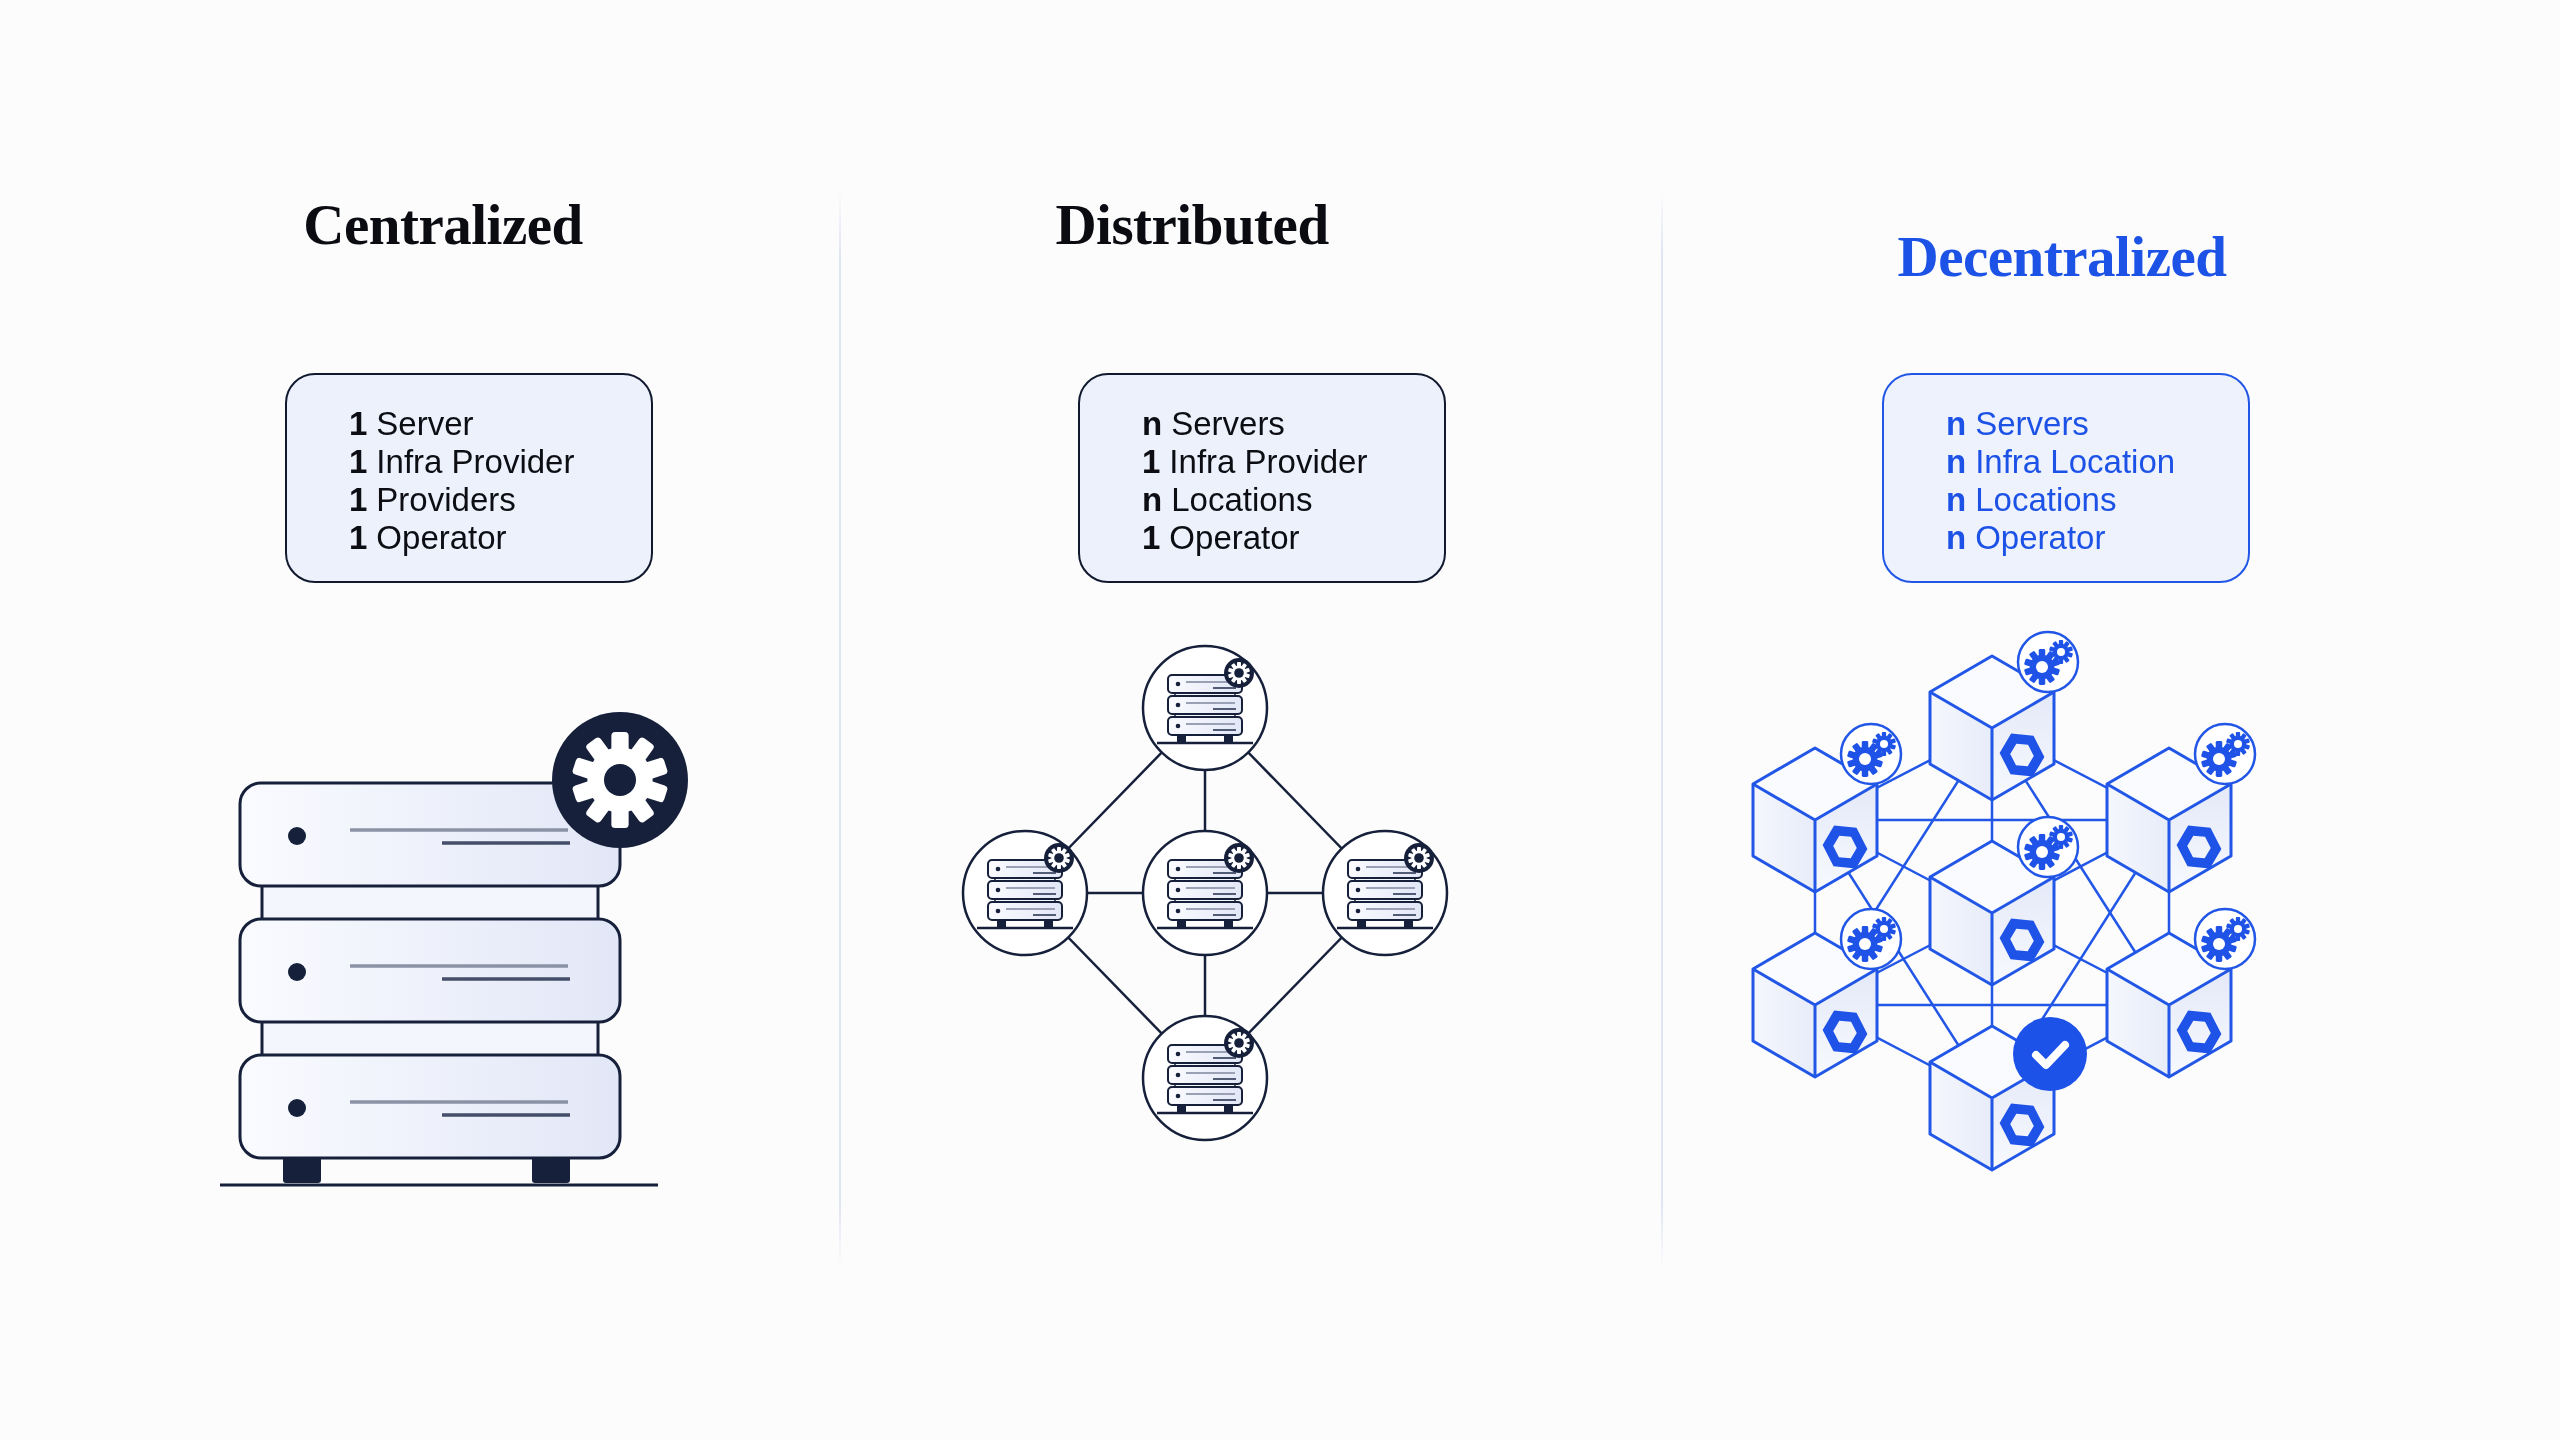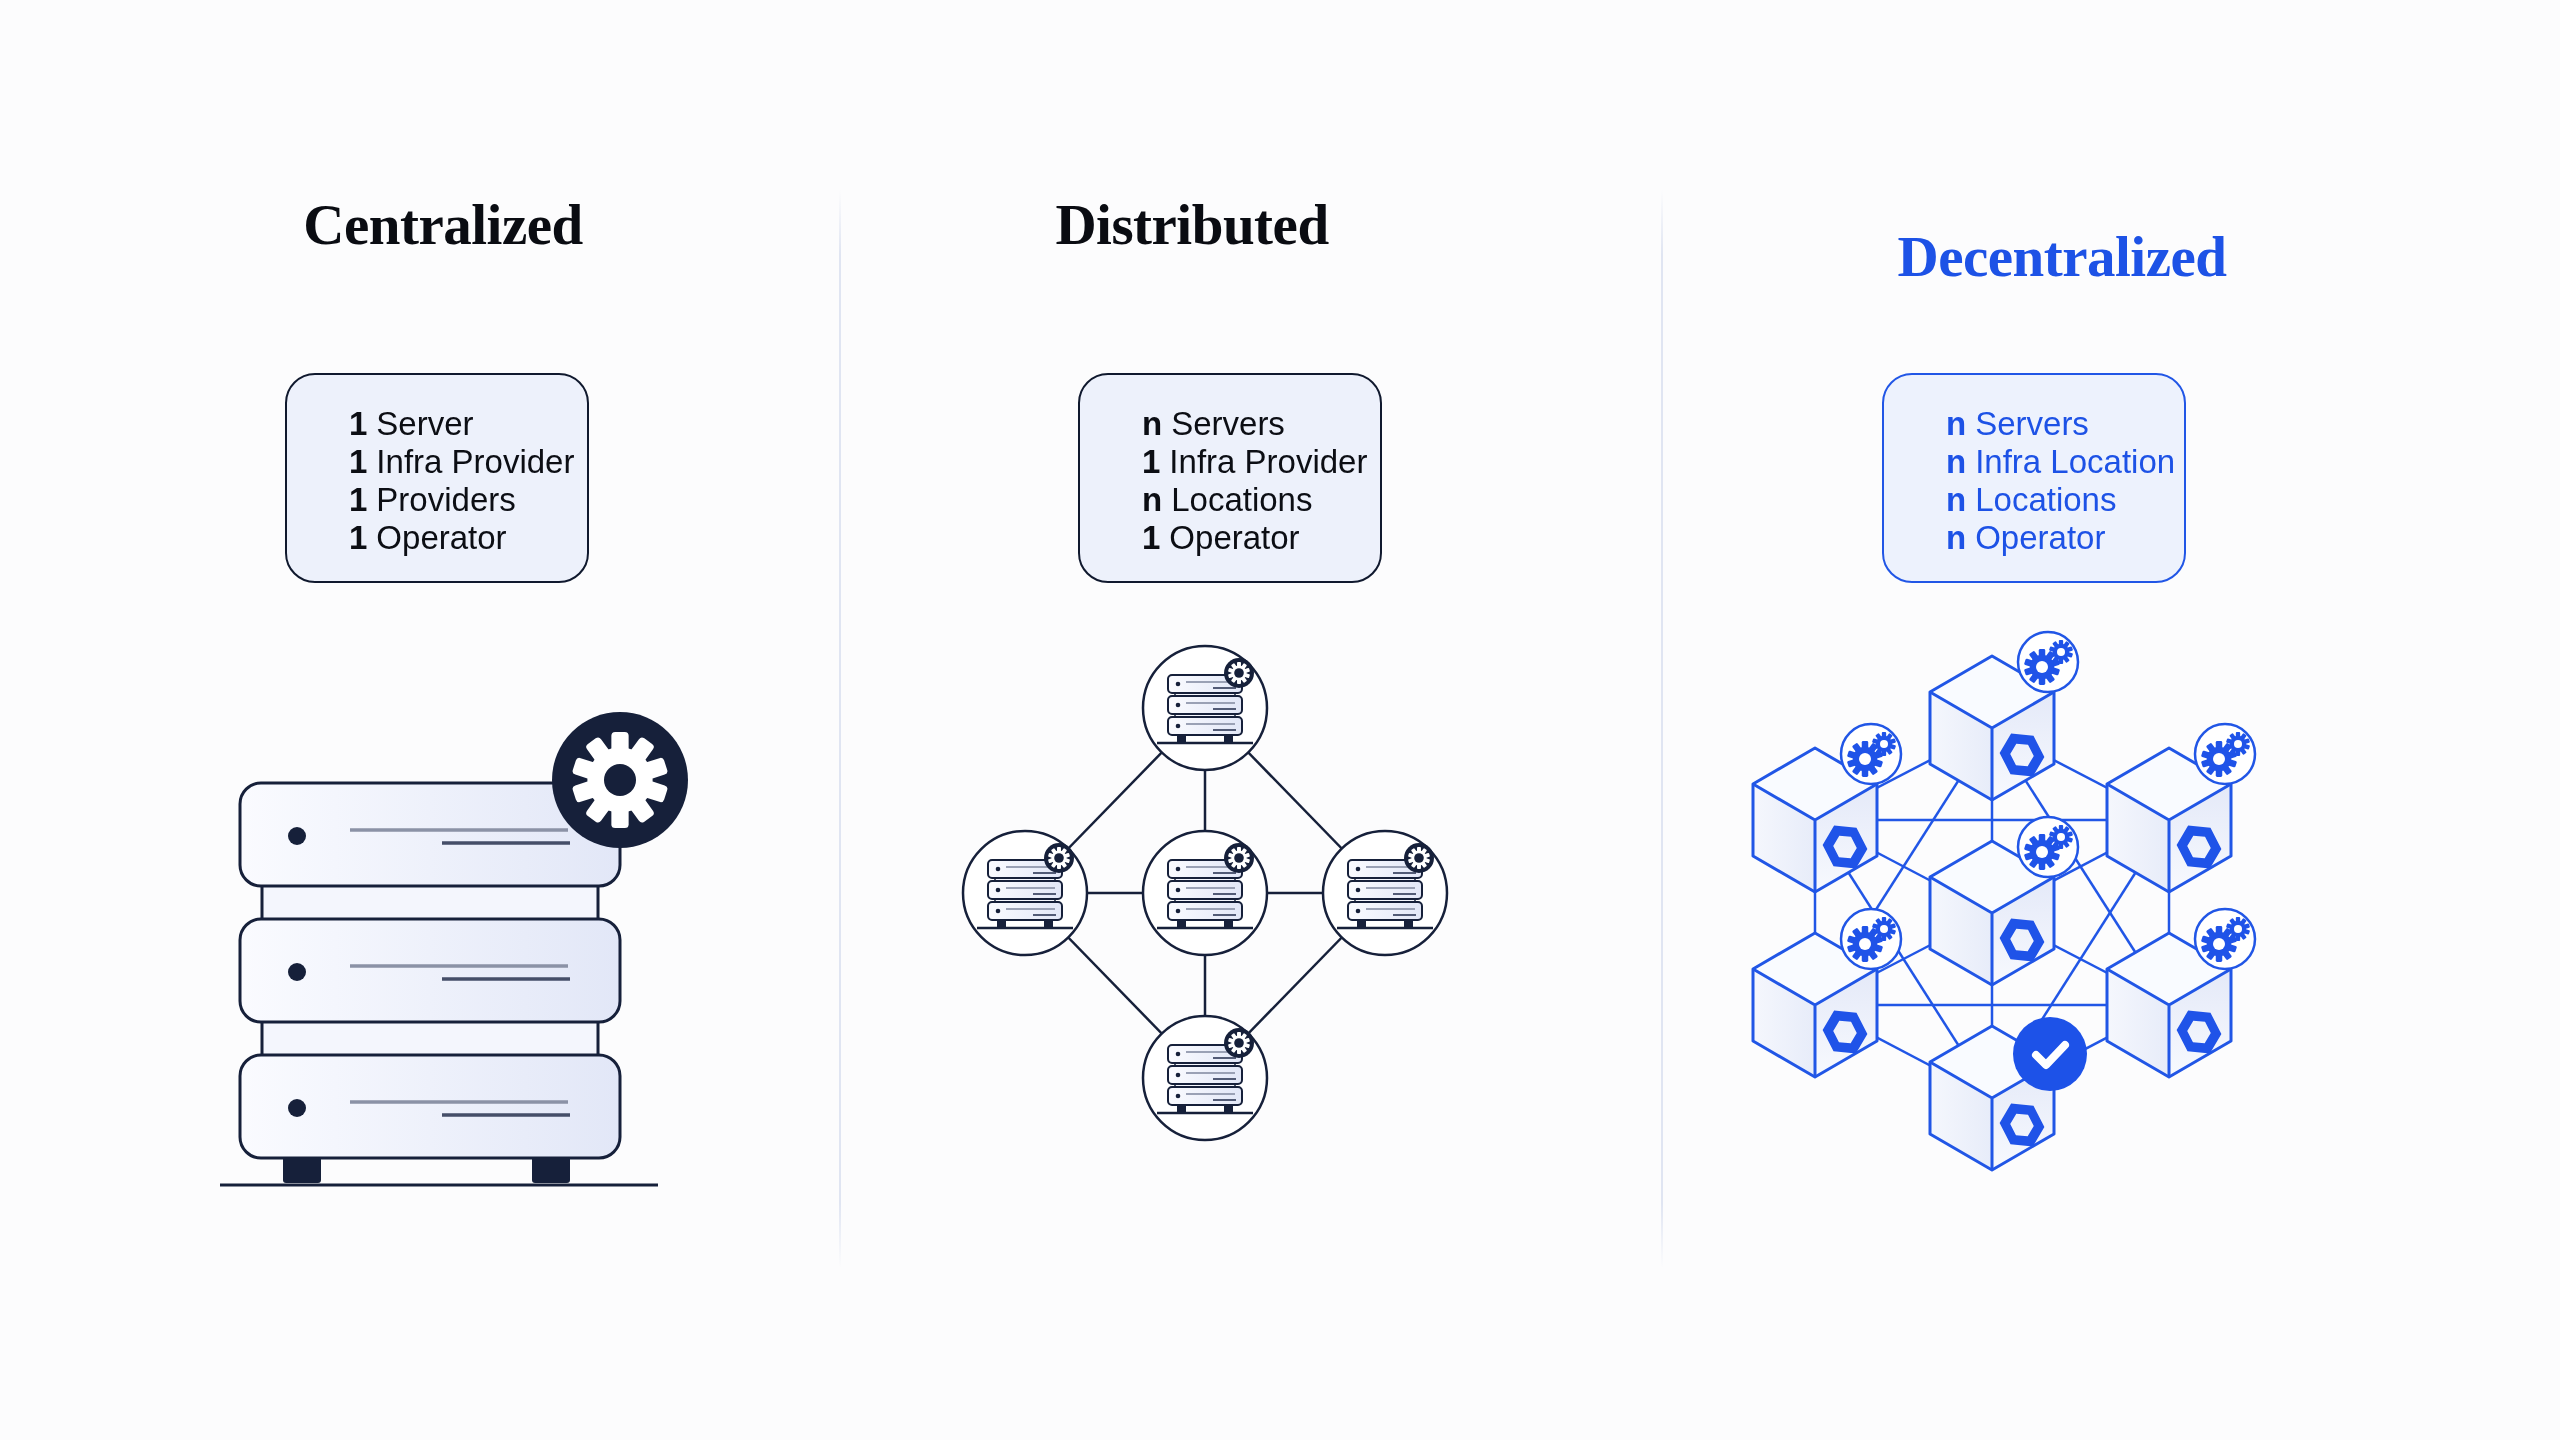--- a/index.html
+++ b/index.html
@@ -15,21 +15,21 @@
     position:absolute;top:190px;height:1078px;width:2px;
     background:linear-gradient(to bottom, rgba(224,229,242,0) 0%, #e0e5f2 6%, #e0e5f2 94%, rgba(224,229,242,0) 100%);
   }
   .col-title{
     position:absolute;top:192px;transform:translateX(-50%);
     font-size:57px;font-weight:700;letter-spacing:-0.5px;
     color:#0a0c12;white-space:nowrap;margin:0;font-family:Liberation Serif, serif;
   }
   .col-title.blue{color:#1d52e6;margin-top:32px;}
   .card{
-    position:absolute;top:373px;width:304px;height:210px;
+    position:absolute;top:373px;width:368px;height:210px;
     box-sizing:border-box;border-radius:30px;
     background:#edf1fb;border:2px solid #10192e;
     padding:30px 0 0 62px;
   }
   .card.blue{border-color:#2156e6;background:#edf2fd;}
   .card .row{font-size:33px;line-height:38px;color:#0c0e14;white-space:nowrap;}
   .card .row b{font-weight:700;margin-right:9px;}
   .card.blue .row, .card.blue .row b{color:#1d52e6;}
   svg{position:absolute;display:block;}
 </style>

